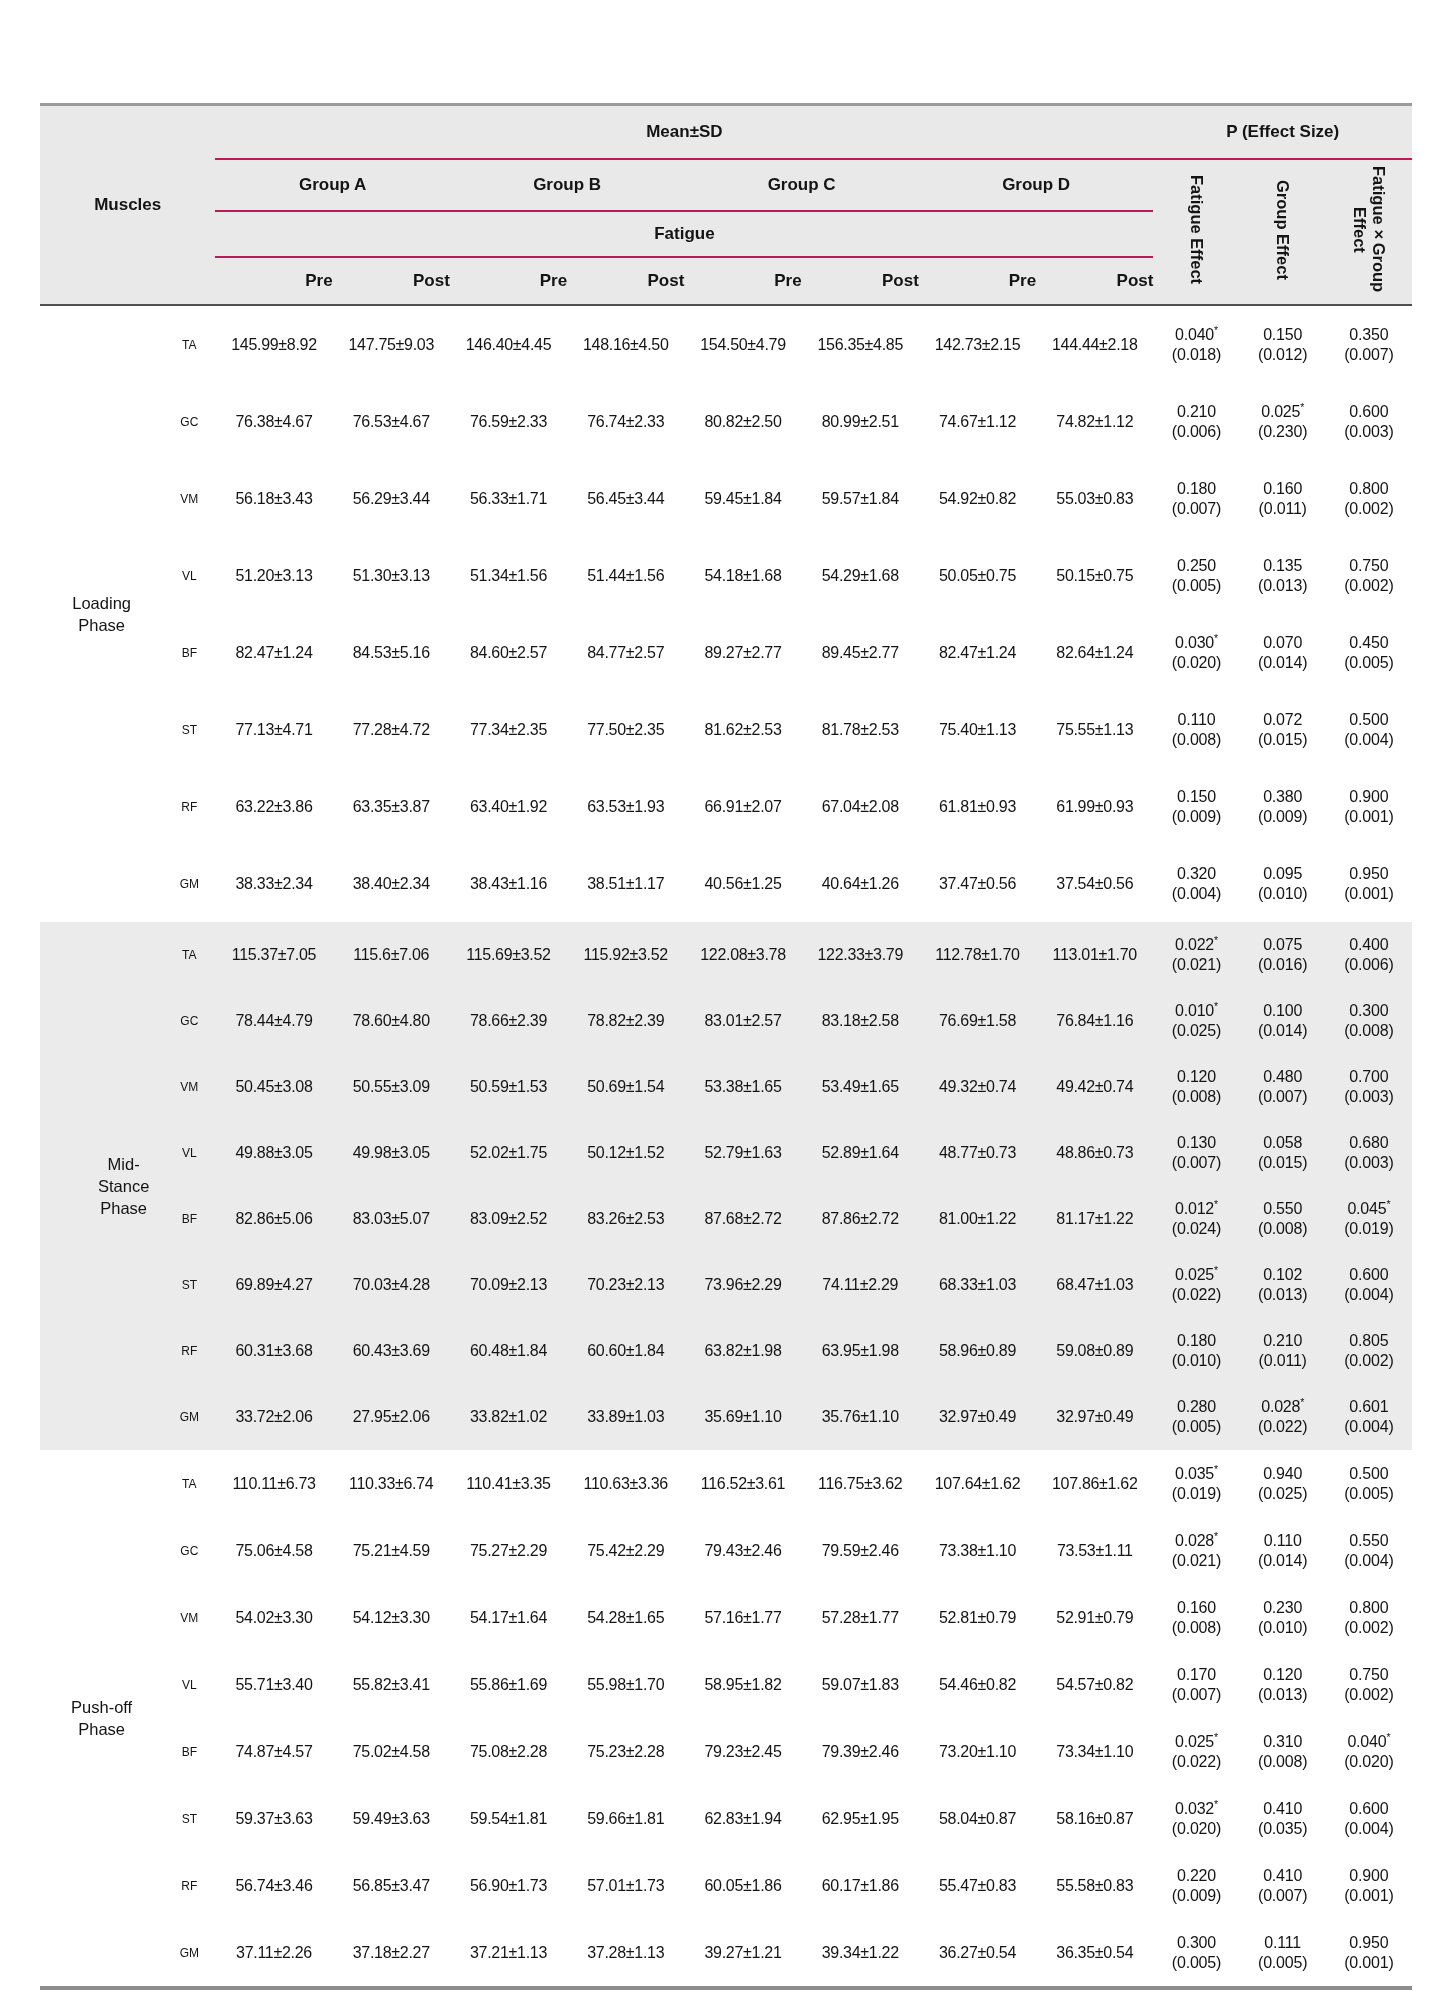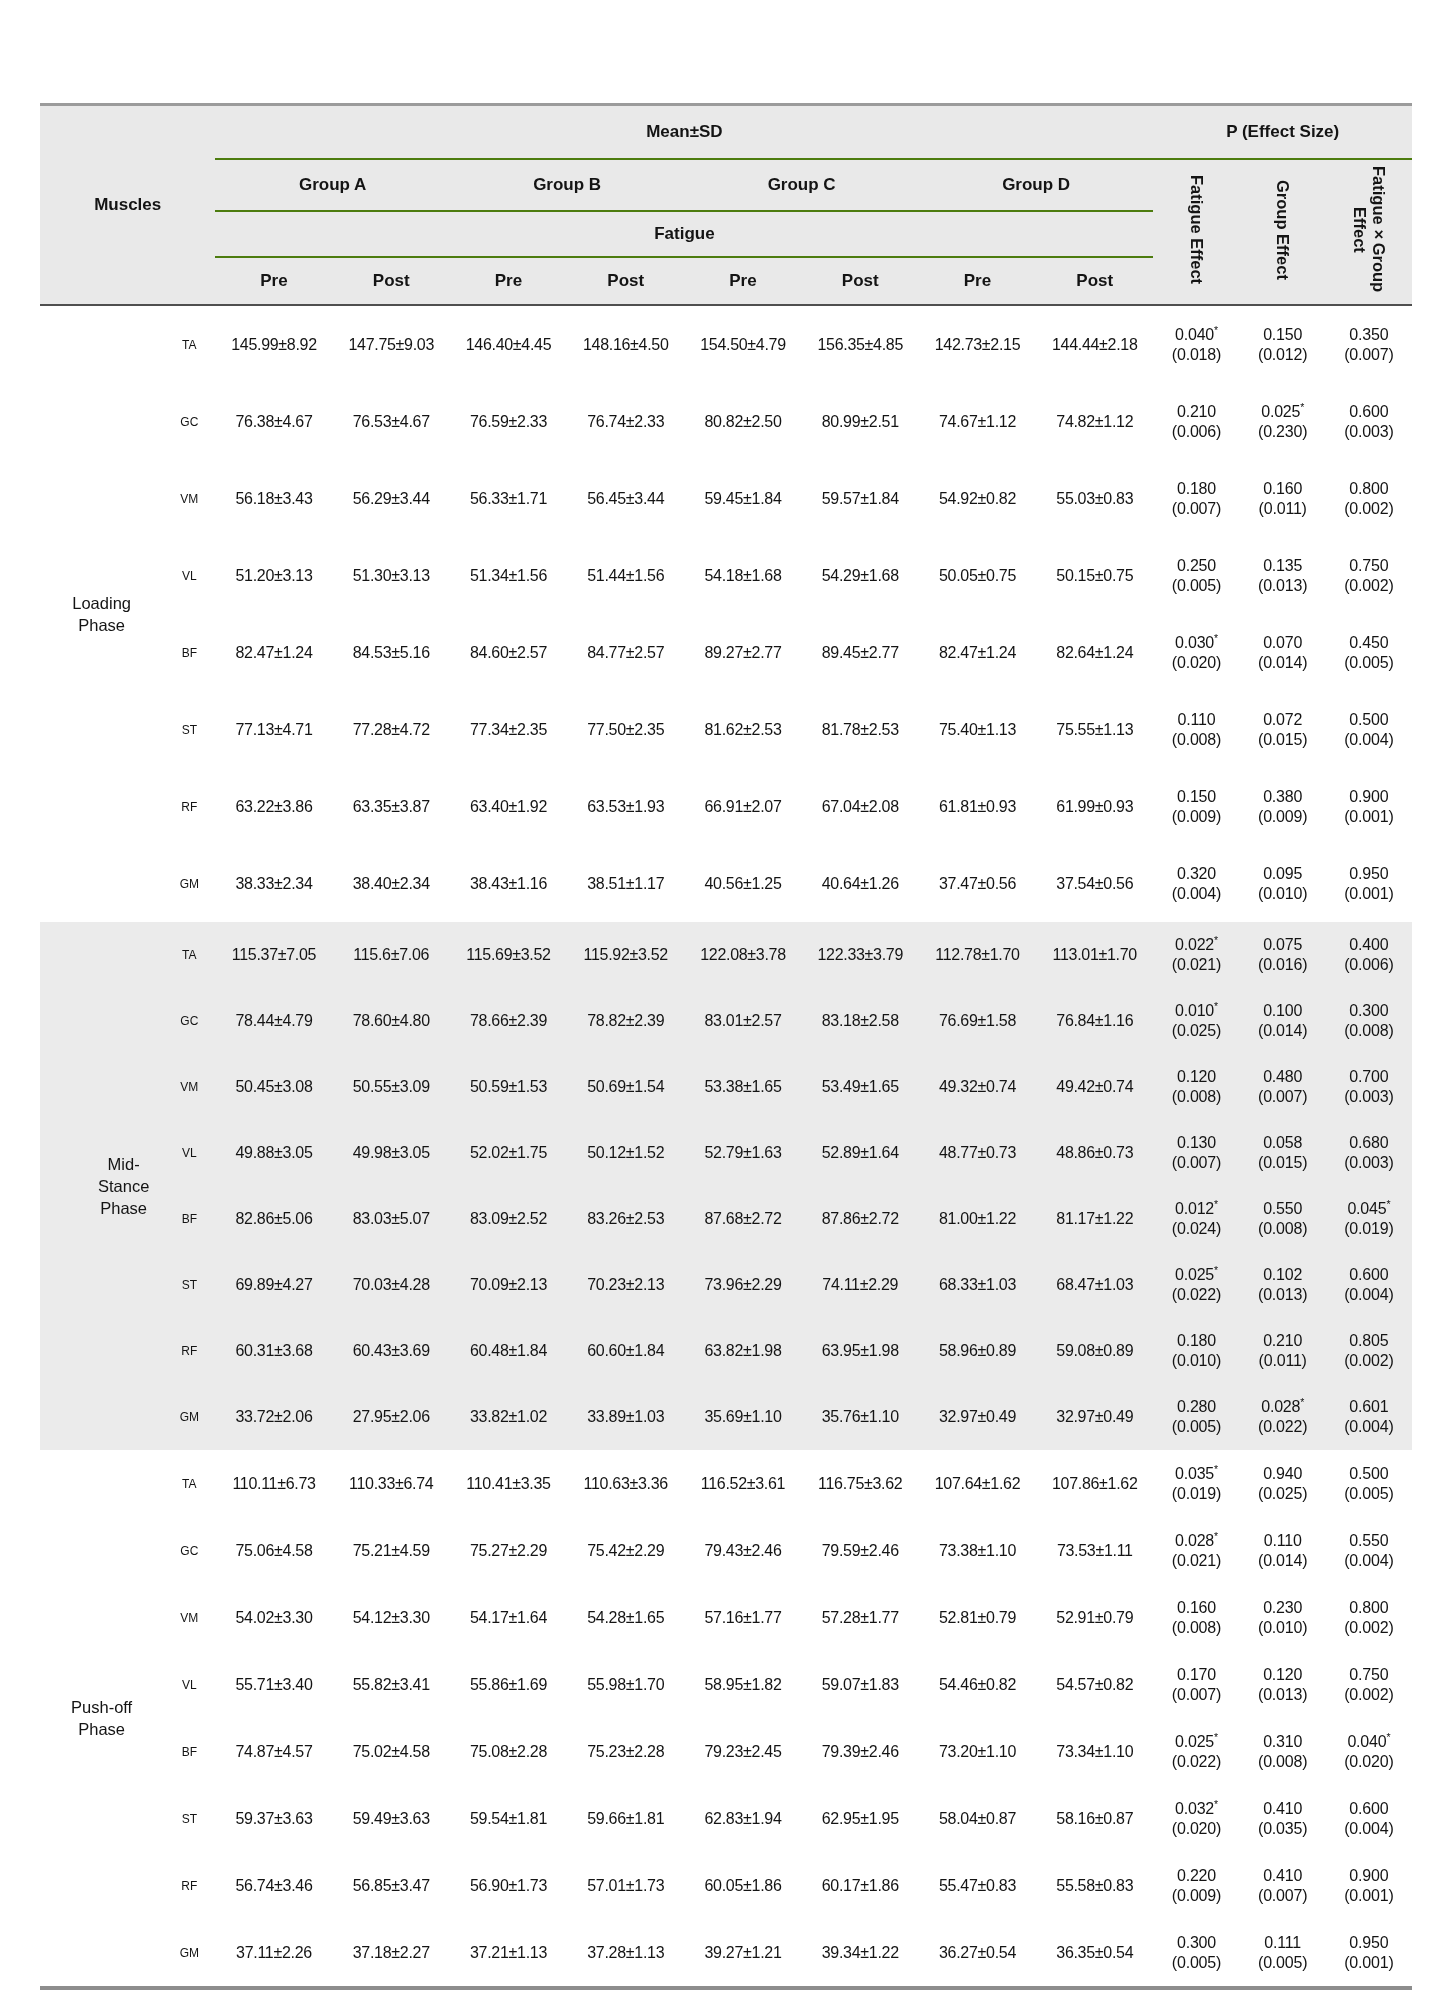--- a/index.html
+++ b/index.html
@@ -9,22 +9,22 @@
   .title b{font-weight:bold;}
   table.emg{position:absolute;left:40px;top:103px;width:1372px;border-collapse:collapse;table-layout:fixed;
             font-family:"Liberation Sans",sans-serif;font-size:16px;color:#141414;
             border-top:3px solid #9b9b9b;border-bottom:4px solid #8d8d8d;}
   col.c-phase{width:123px;} col.c-muscle{width:52px;}
   col.c-val{width:117px;} col.c-p{width:86px;}
   thead th{background:#e9e9e9;font-weight:bold;font-size:17px;vertical-align:middle;text-align:center;padding:0;}
   tr.h1 th{height:52px;}
   tr.h2 th{height:50px;}
   tr.h3 th{height:44px;}
-  tr.h4 th{height:46px;}
-  th.u{border-bottom:2px solid #4d7c0f;}
+  tr.h4 th{height:46px;text-align:right;}
+  th.u{border-bottom:2px solid #be185d;}
   thead{border-bottom:2.5px solid #4f4f4f;}
   th.rot{vertical-align:middle;}
   th.rot .vtxt{writing-mode:vertical-rl;display:inline-block;max-height:132px;line-height:1.15;
                font-size:16.5px;font-weight:bold;white-space:normal;}
   tbody td, tbody th{text-align:center;vertical-align:middle;padding:0;font-weight:normal;}
   tbody tr.ph0 td, tbody tr.ph0 th{height:77px;}
   tbody tr.ph1 td, tbody tr.ph1 th{height:66px;}
   tbody tr.ph2 td, tbody tr.ph2 th{height:67px;}
   tbody tr.shaded td, tbody tr.shaded th{background:#ebebeb;}
   td.val-cell{font-size:16px;letter-spacing:-0.3px;white-space:nowrap;}

